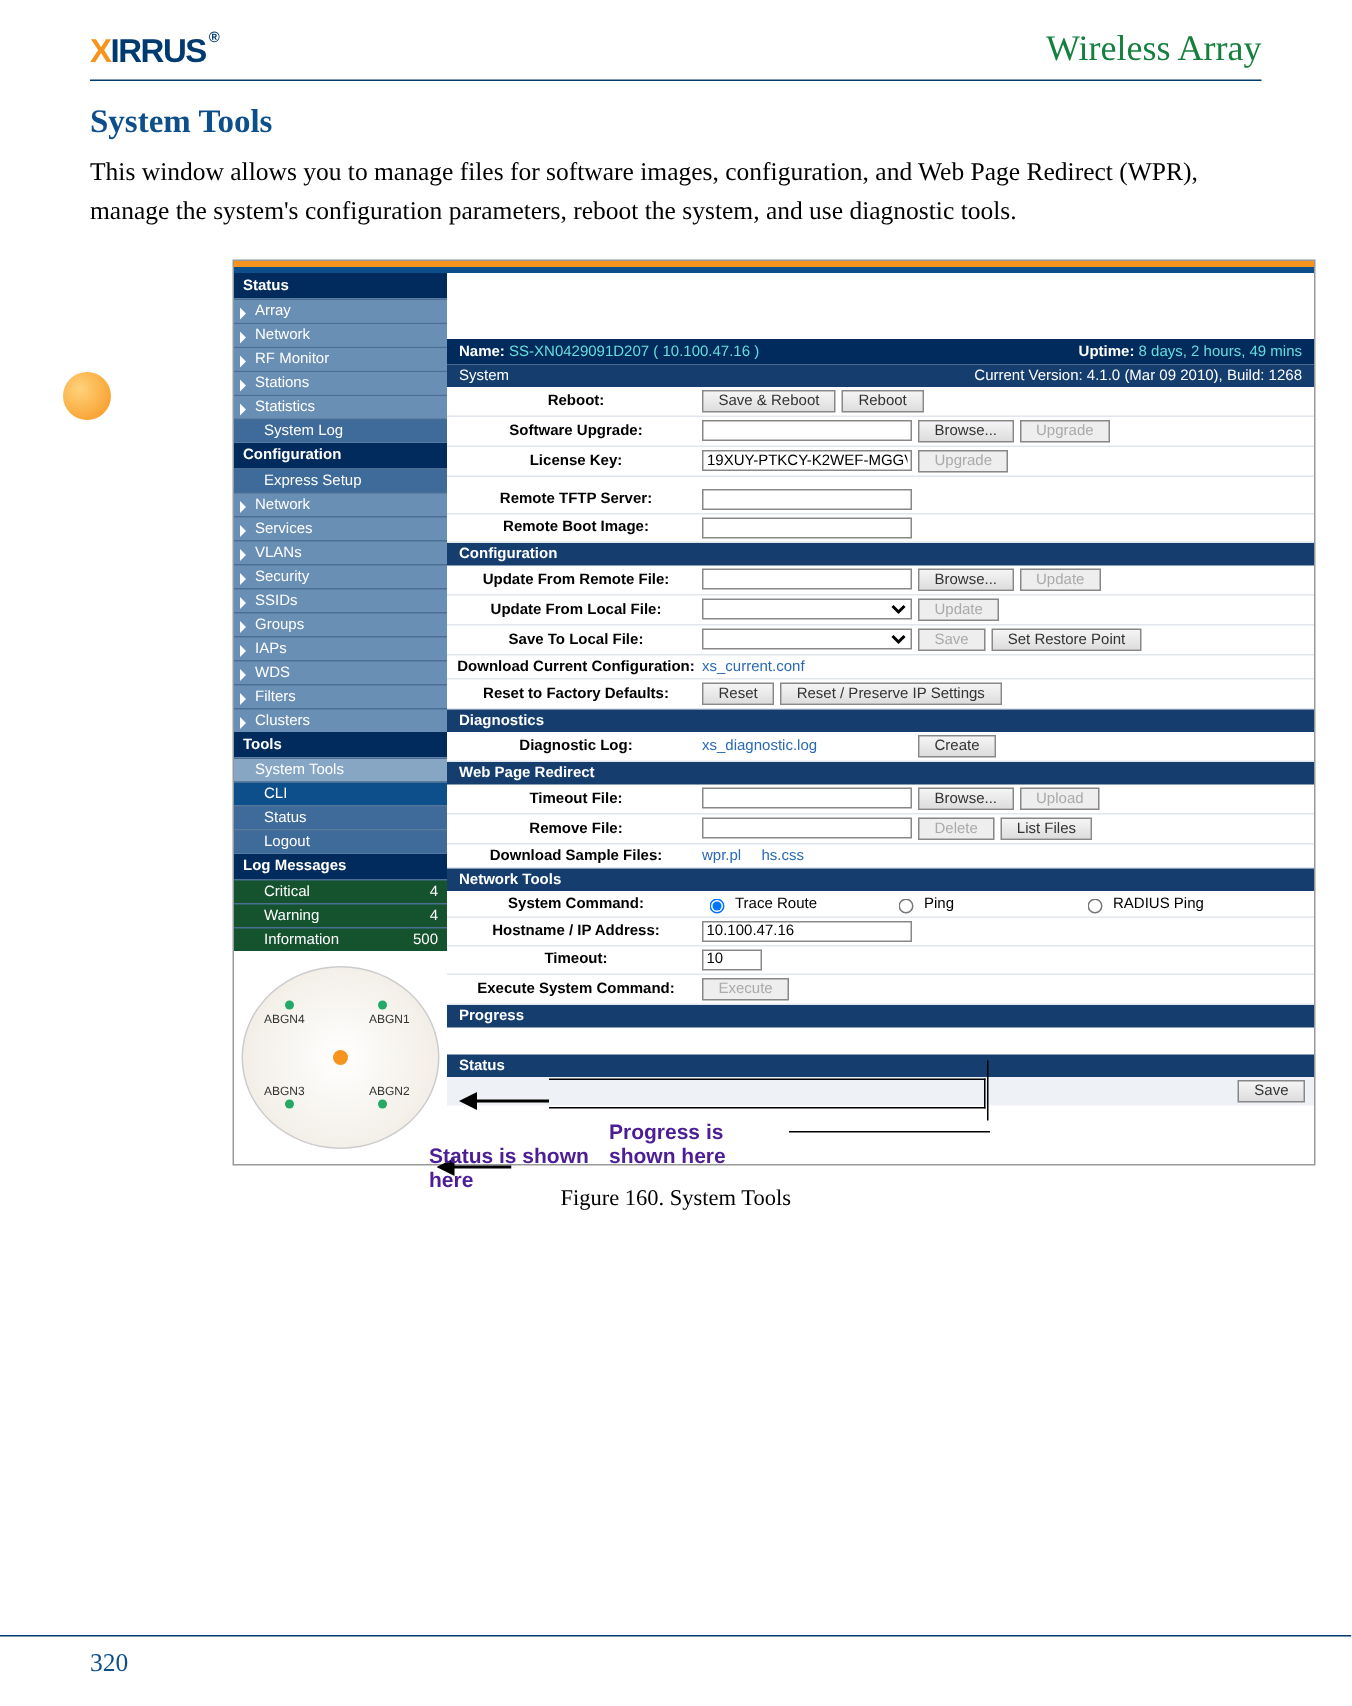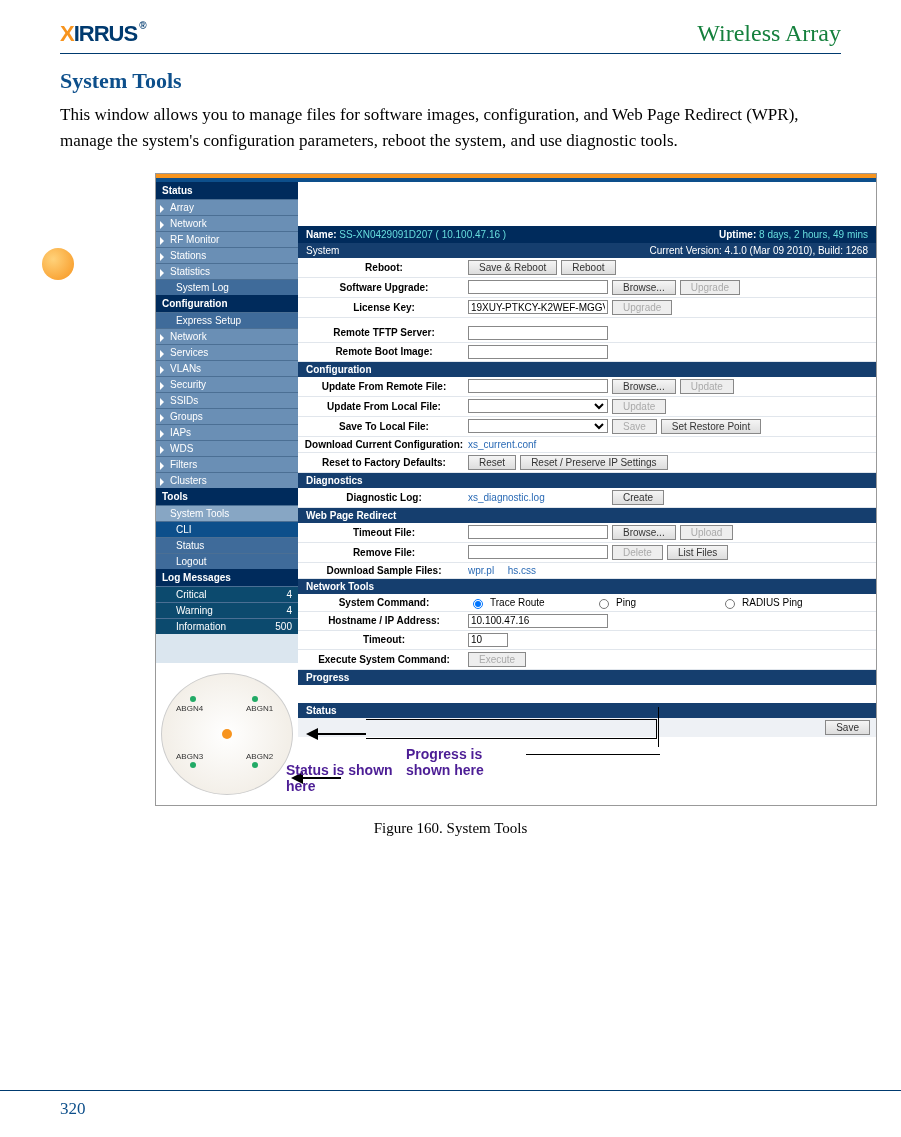--- a/index.html
+++ b/index.html
@@ -97,21 +97,21 @@
   .side-item.sub { background: #3f6b9a; padding-left: 20px; }
   .side-item.selected { background: #0d4f8b; }
   .side-item.light { background: #87a6c4; color:#fff; }
   .side-item .tri {
     position: absolute; left: 4px; top: 5px;
     width: 0; height: 0; border-top: 4px solid transparent;
     border-bottom: 4px solid transparent; border-left: 4px solid #fff;
   }
   .log-row {
     display: flex; justify-content: space-between;
-    background: #0c4a6e; color: #fff;
+    background: #14532d; color: #fff;
     padding: 2px 6px 2px 20px; font-size: 10px;
     border-top: 1px solid #4b6f94;
   }
   .radar {
     width: 130px; height: 120px; margin: 6px auto;
     border: 1px solid #ccc; border-radius: 50%;
     background: radial-gradient(circle, #fff 0%, #f3efe8 70%);
     position: relative; font-size: 8px; color:#555;
   }
   .radar .center { position:absolute; left:50%; top:50%; width:10px; height:10px; background:#f7941e; border-radius:50%; transform:translate(-50%,-50%);}
@@ -245,21 +245,21 @@
         </div>
         <div class="log-row">
           <span>Warning</span>
             <span>4</span>
         </div>
         <div class="log-row">
           <span>Information</span>
             <span>500</span>
         </div>
 
-        <div style="background:#fff; padding:4px;margin-top:29px;">
+        <div style="background:#fff; padding:4px;">
           <div class="radar">
             <div class="center"></div>
             <div class="d" style="left:28px; top:22px;"></div>
             <div class="d" style="left:90px; top:22px;"></div>
             <div class="d" style="left:28px; top:88px;"></div>
             <div class="d" style="left:90px; top:88px;"></div>
             <div class="lbl" style="left:14px; top:30px;">ABGN4</div>
             <div class="lbl" style="left:84px; top:30px;">ABGN1</div>
             <div class="lbl" style="left:14px; top:78px;">ABGN3</div>
             <div class="lbl" style="left:84px; top:78px;">ABGN2</div>

